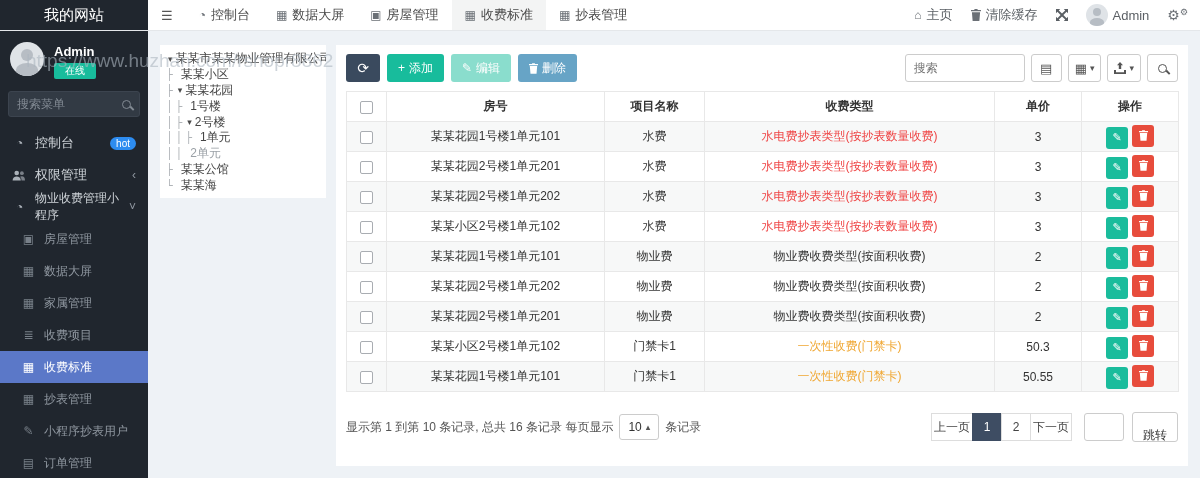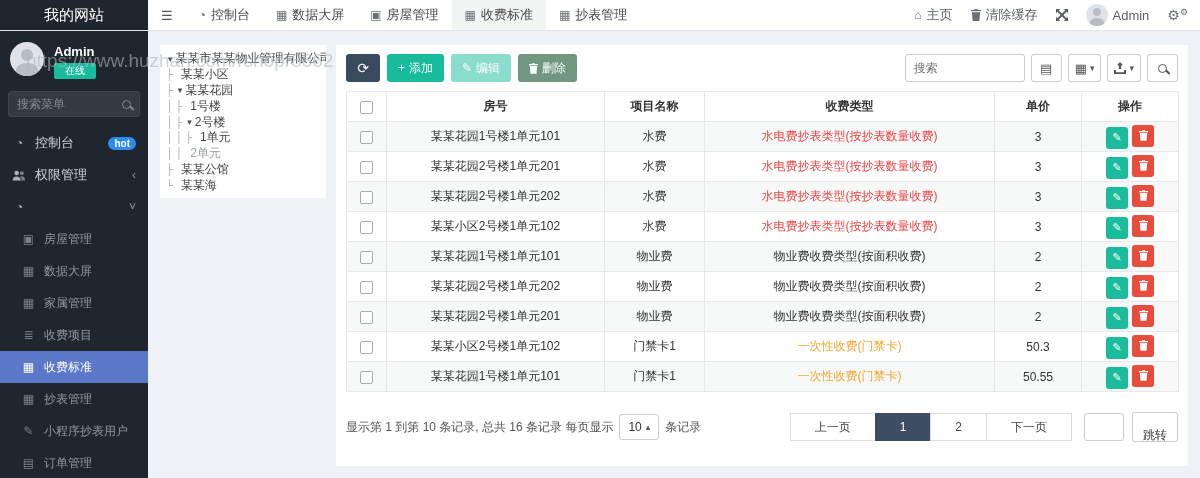--- a/index.html
+++ b/index.html
@@ -45,21 +45,21 @@
                 transform:rotate(-45deg);right:-2.5px;bottom:-3.5px}
   .menu{list-style:none}
   .menu-item{height:32px;display:flex;align-items:center;gap:8px;padding:0 12px;
              color:#cfd4d9;font-size:13px;cursor:pointer}
   .menu-item .mi{width:15px;text-align:center;font-size:12px;color:#aab1b8;flex:none}
   .menu-item.sub{padding-left:21px;color:#8f97a0;font-size:12px}
   .menu-item.sub .mi{color:#788089}
   .menu-item.active{background:#5b78c8;color:#fff}
   .menu-item.active .mi{color:#fff}
   .menu-item .chev{margin-left:auto;font-size:12px;color:#8f97a0}
-  .hot-badge{margin-left:auto;background:#2d8cf0;color:#fff;font-size:10px;font-weight:bold;
+  .hot-badge{margin-left:auto;background:#2d8cf0;color:#fff;font-size:10px;font-weight:normal;
              padding:1px 6px;border-radius:8px}
 
   
   .content{position:absolute;left:148px;top:31px;right:0;bottom:0;background:#eef2f6}
   .tree-card{position:absolute;left:12px;top:14px;width:166px;height:153px;background:#fff;
              padding:6px 2px 4px 6px;overflow:hidden}
   .tree-node{height:15.8px;display:flex;align-items:center;font-size:12px;color:#444;
              white-space:nowrap;cursor:pointer}
   .tree-node .guides{font-family:"DejaVu Sans Mono",monospace;color:#b0b4b8;font-size:11px;
                      letter-spacing:3px;margin-right:2px}
@@ -67,21 +67,21 @@
   .tree-node.muted{color:#9aa0a6}
 
   .table-card{position:absolute;left:188px;top:14px;width:852px;height:421px;background:#fff;
               padding:8px 10px}
   .tc-toolbar{display:flex;align-items:center;height:30px;margin-bottom:8px}
   .btn{border:none;border-radius:3px;height:28px;display:inline-flex;align-items:center;gap:4px;
        padding:0 11px;font-size:12px;color:#fff;cursor:pointer;font-family:inherit}
   .btn-refresh{background:#3a4a5e;width:34px;justify-content:center;font-size:14px;padding:0}
   .btn-add{background:#18bc9c;margin-left:7px}
   .btn-edit{background:#18bc9c;opacity:.5;margin-left:7px}
-  .btn-del{background:#14532d;opacity:.6;margin-left:7px}
+  .btn-del{background:#0369a1;opacity:.6;margin-left:7px}
   .tc-right{margin-left:auto;display:flex;align-items:center;gap:6px}
   .search-box{width:120px;height:28px;border:1px solid #ccc;border-radius:3px;padding:0 8px;
               font-size:12px;outline:none;color:#333;font-family:inherit}
   .icon-btn{height:28px;min-width:31px;background:#fff;border:1px solid #ccc;border-radius:3px;
             display:inline-flex;align-items:center;justify-content:center;gap:3px;color:#555;
             font-size:13px;cursor:pointer;padding:0 6px}
   .caret{font-size:9px;color:#555}
 
   table{width:832px;border-collapse:collapse;table-layout:fixed;font-size:12px}
   th,td{border:1px solid #e8e8e8;height:30px;text-align:center;padding:0 4px;
@@ -96,21 +96,21 @@
            align-items:center;justify-content:center;cursor:pointer;margin:0 2px;font-size:11px}
   .act-edit{background:#1abc9c}
   .act-del{background:#e74c3c}
 
   .tc-footer{display:flex;align-items:center;margin-top:20px;font-size:12px;color:#555}
   .page-size-btn{border:1px solid #ccc;background:#fff;border-radius:3px;height:26px;padding:0 8px;
                  margin:0 6px;font-size:12px;display:inline-flex;align-items:center;gap:4px;
                  cursor:pointer;color:#333;font-family:inherit}
   .pg{display:flex;margin-left:auto;align-items:center}
   .pg-group{display:flex}
-  .pg-btn{border:1px solid #ddd;background:#fff;height:28px;min-width:30px;padding:0 24px;
+  .pg-btn{border:1px solid #ddd;background:#fff;height:28px;min-width:30px;padding:0 2px;
           display:inline-flex;align-items:center;justify-content:center;font-size:12px;color:#444;
           cursor:pointer;margin-left:-1px;font-family:inherit}
   .pg-btn.active{background:#3e4d63;color:#fff;border-color:#3e4d63}
   .jump-input{width:40px;height:28px;border:1px solid #ccc;border-radius:3px;margin-left:12px;
               outline:none;padding:0 5px;font-family:inherit}
   .jump-btn{border:1px solid #ccc;background:#fff;height:28px;padding:14px 10px;border-radius:3px;
             margin-left:8px;font-size:12px;cursor:pointer;color:#333;font-family:inherit}
 
   .watermark{position:absolute;left:26px;top:50px;font-size:19px;font-weight:normal;
              color:rgba(172,181,191,.6);z-index:99;pointer-events:none;white-space:nowrap}
@@ -199,20 +199,21 @@
             <path d="M.6 10.5c0-2.6 1.8-4.1 4.1-4.1s4.1 1.5 4.1 4.1z"></path>
             <circle cx="9.9" cy="3.2" r="1.9" opacity=".65"></circle>
             <path d="M9.5 10.5c0-1.7-.5-3-1.5-3.8.5-.3 1.2-.5 1.9-.5 1.9 0 3.1 1.3 3.1 4.3z" opacity=".65"></path>
           </svg>
       </span>
       <span>权限管理</span>
       <span class="chev">‹</span>
     </li>
     <li class="menu-item">
       <span class="mi">◔</span>
+      <span style="font-size:12px">物业收费管理小程序</span>
       <span class="chev">˅</span>
     </li>
     <li class="menu-item sub">
       <span class="mi">▣</span>
       <span>房屋管理</span>
     </li>
     <li class="menu-item sub">
       <span class="mi">▦</span>
       <span>数据大屏</span>
     </li>

